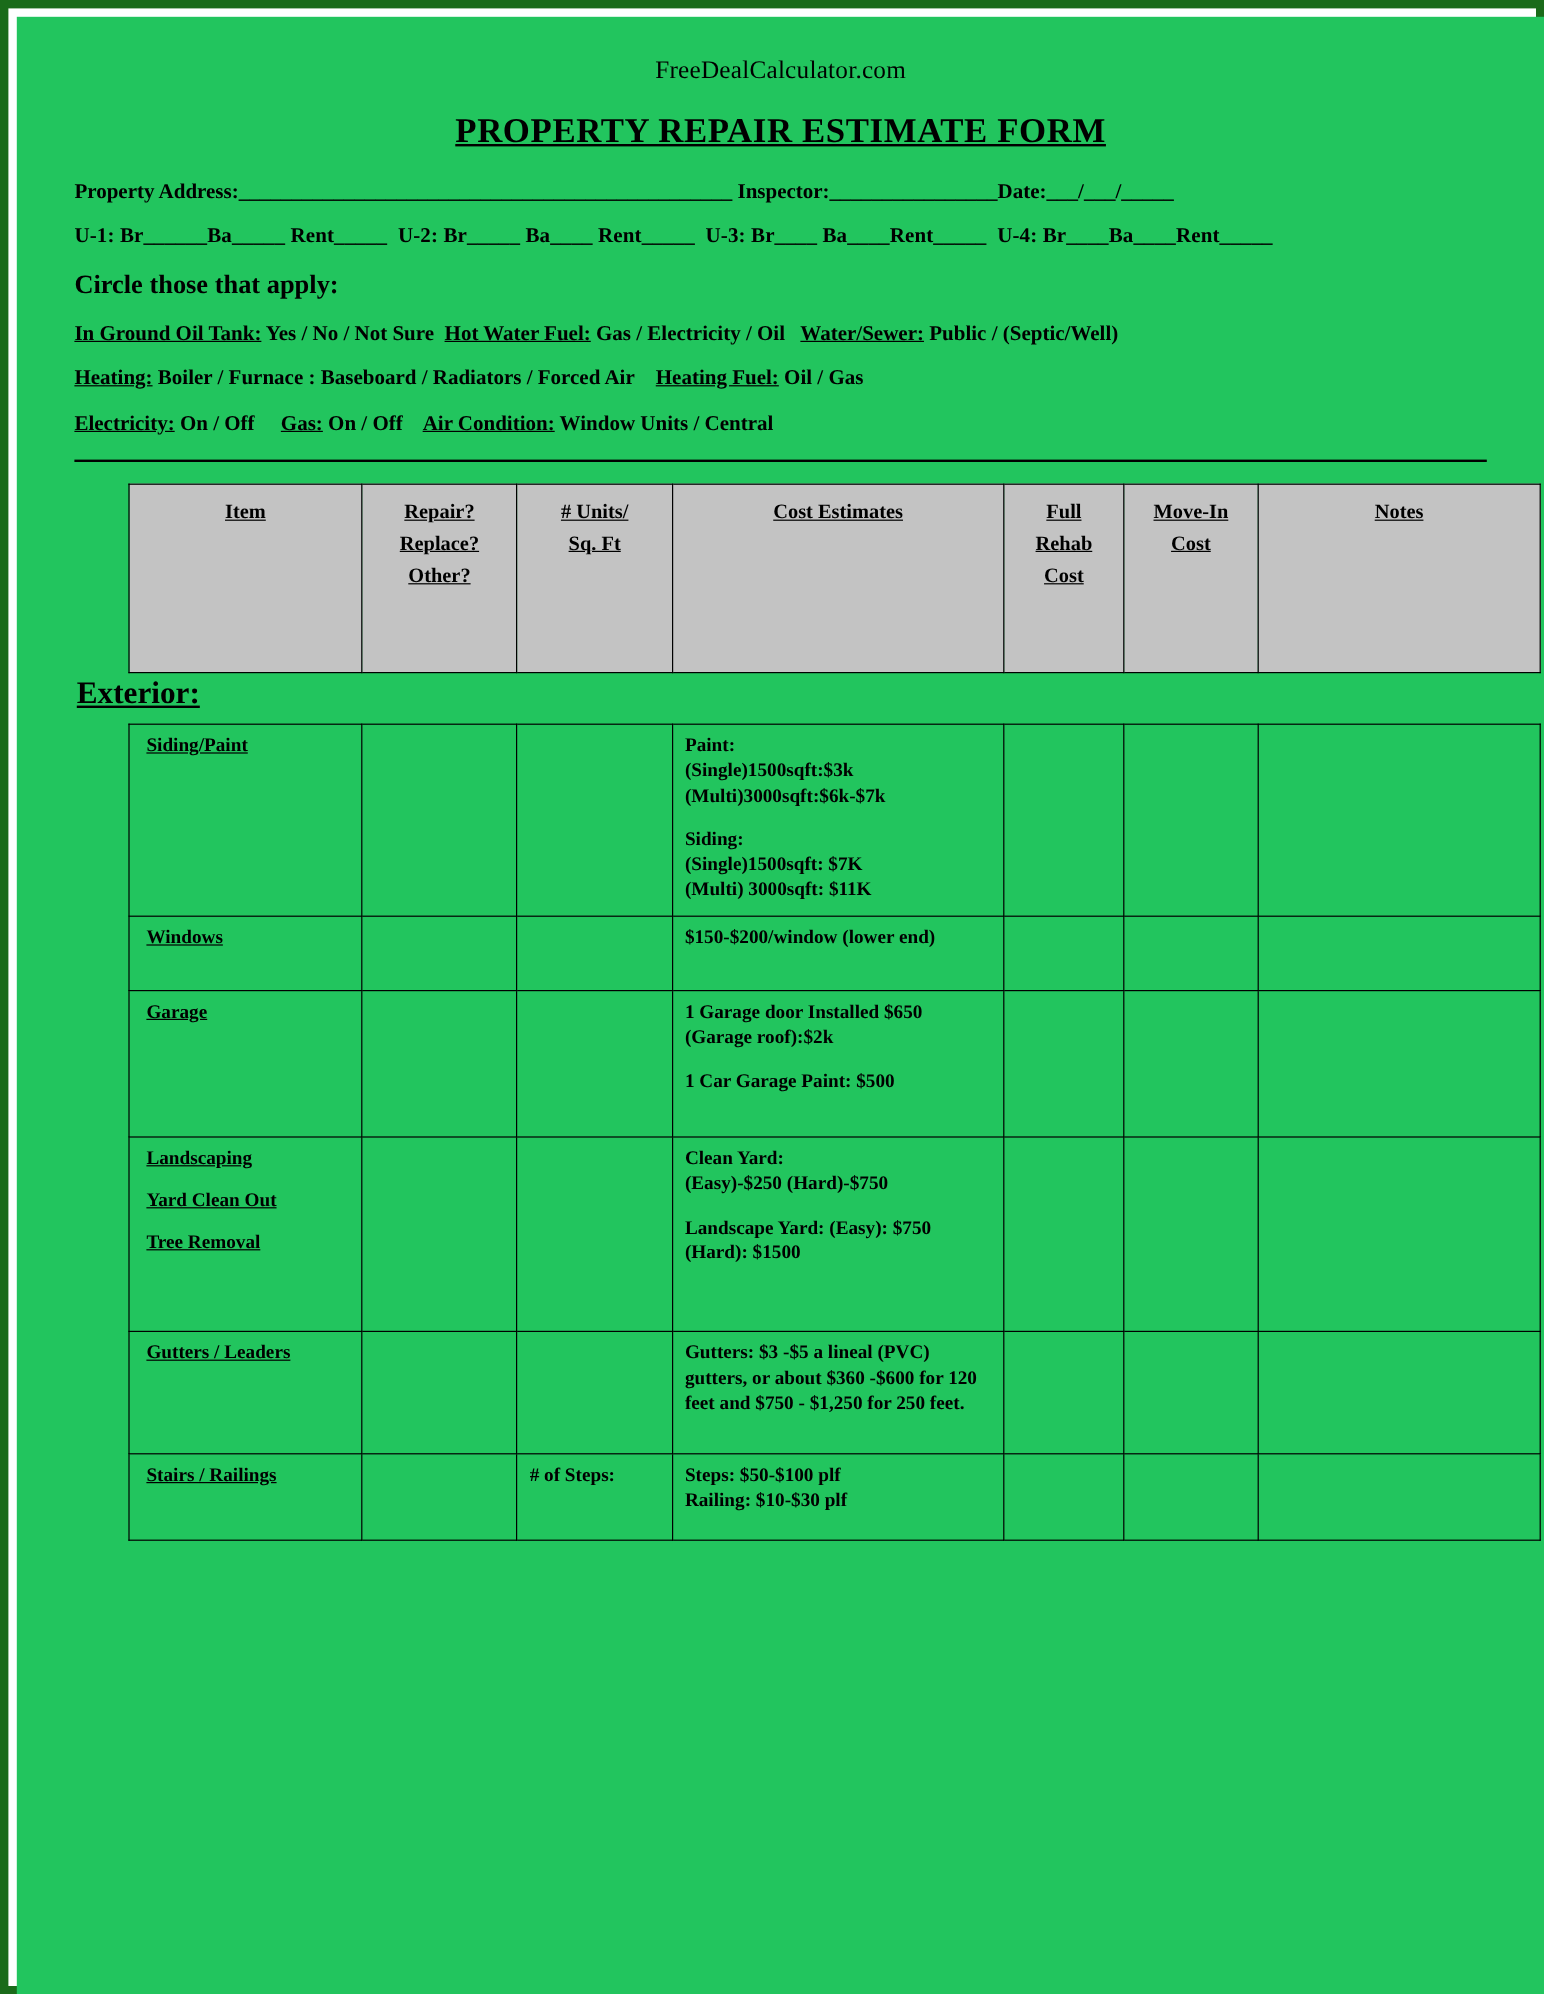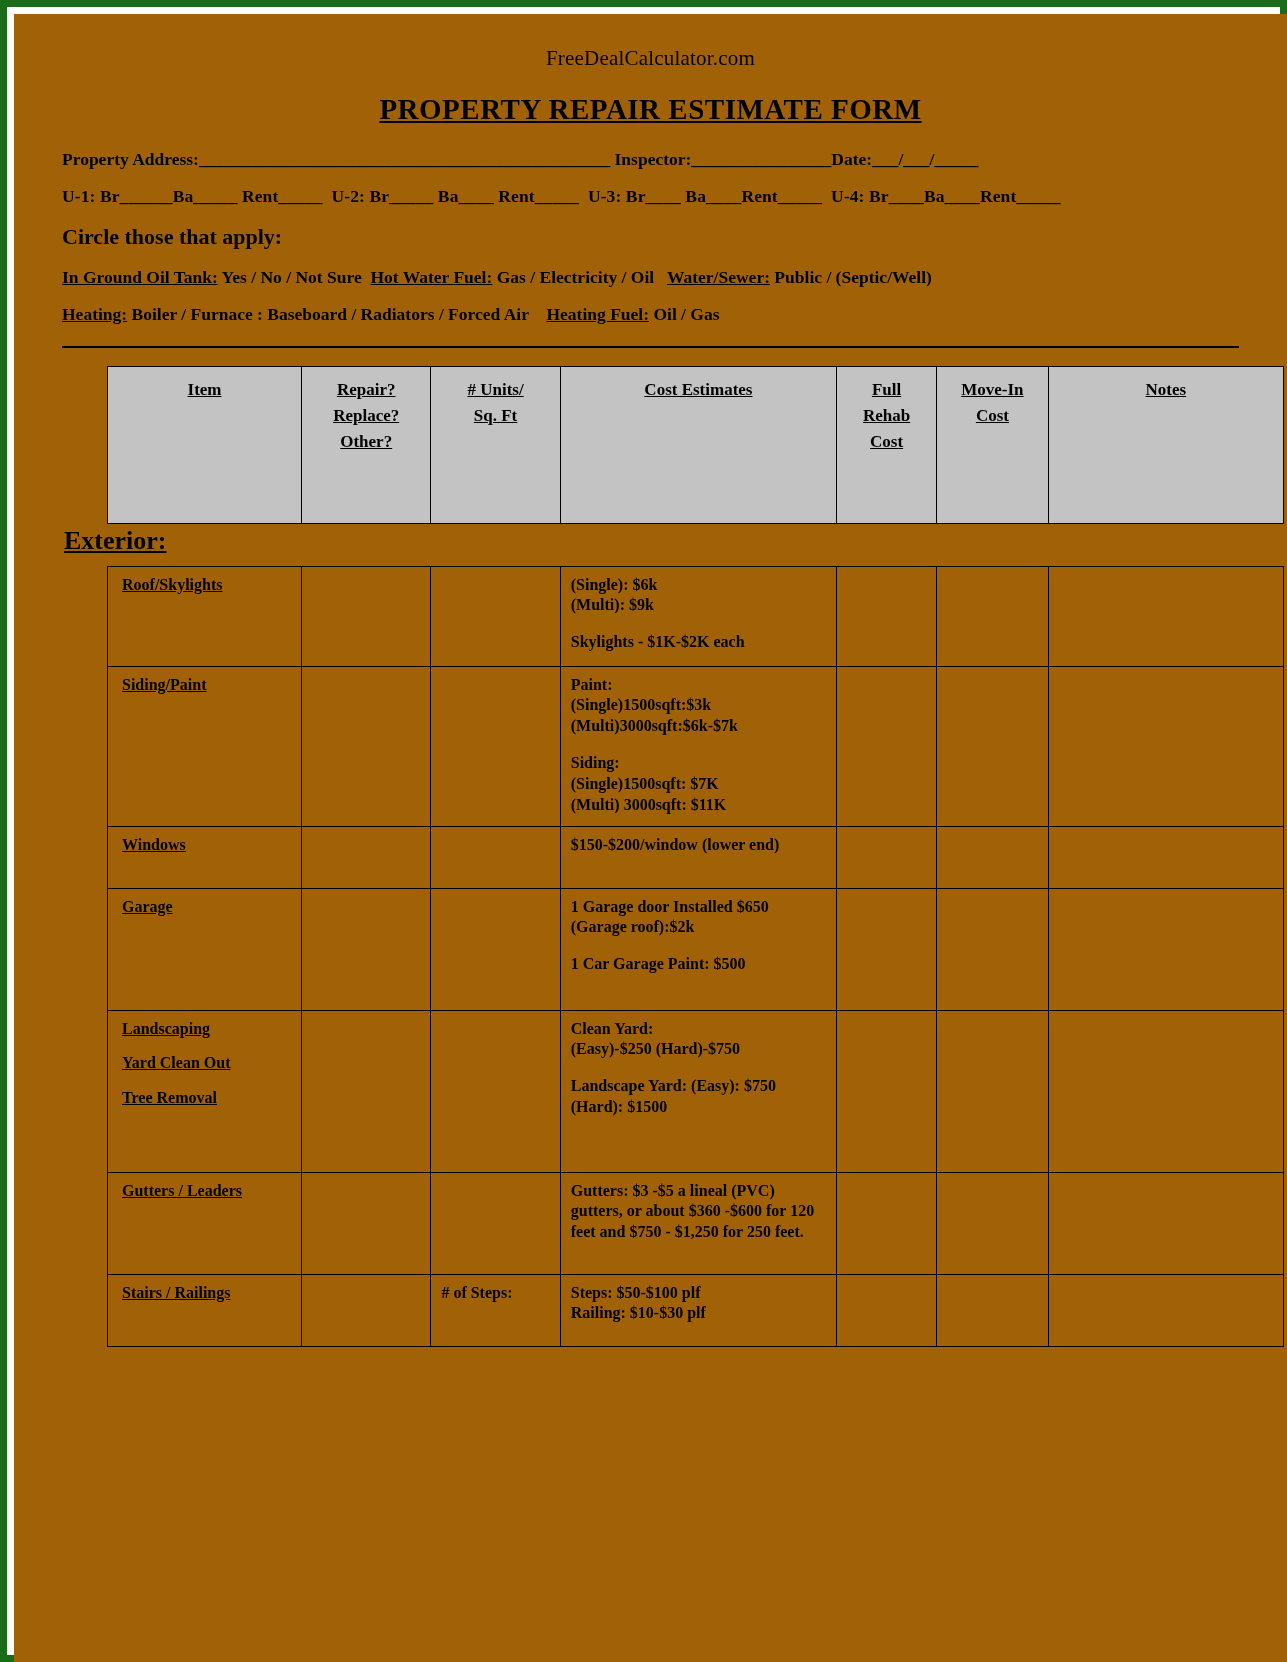--- a/index.html
+++ b/index.html
@@ -20,21 +20,21 @@
     box-sizing: border-box;
     border: 7px solid #1a6b1a;
     background: #ffffff;
   }
   .sheet {
     position: absolute;
     left: 7px;
     top: 7px;
     width: 1273px;
     height: 1648px;
-    background: #a16207;
+    background: #22c55e;
     box-sizing: border-box;
     padding: 32px 48px 0 48px;
     overflow: hidden;
   }
   .site-title {
     text-align: center;
     font-size: 21px;
     font-family: "Liberation Serif", serif;
     letter-spacing: 0.2px;
   }
@@ -169,20 +169,28 @@
         <span>Public / (Septic/Well)</span>
       </div>
 
       <div class="line">
         <span class="lbl-ul">Heating:</span>
         <span>Boiler  /  Furnace  :  Baseboard  / Radiators  / Forced Air</span>&nbsp;&nbsp;&nbsp;
         <span class="lbl-ul">Heating Fuel:</span>
         <span>Oil  /  Gas</span>
       </div>
 
+      <div class="line">
+        <span class="lbl-ul">Electricity:</span>
+        <span>On  /  Off</span>&nbsp;&nbsp;&nbsp;&nbsp;
+        <span class="lbl-ul">Gas:</span>
+        <span>On  /  Off</span>&nbsp;&nbsp;&nbsp;
+        <span class="lbl-ul">Air Condition:</span>
+        <span>Window Units  /  Central</span>
+      </div>
     </div>
 
     <hr class="sep-rule">
 
     <table class="grid head-grid">
       <colgroup>
         <col style="width:16.5%">
         <col style="width:11%">
         <col style="width:11%">
         <col style="width:23.5%">
@@ -230,35 +238,20 @@
         <col style="width:16.5%">
         <col style="width:11%">
         <col style="width:11%">
         <col style="width:23.5%">
         <col style="width:8.5%">
         <col style="width:9.5%">
         <col style="width:20%">
       </colgroup>
 
       <tbody>
-          <tr style="height:100px">
-        <td class="item">
-          <span class="it">Roof/Skylights</span>
-        </td>
-        <td></td>
-        <td></td>
-        <td class="cost">
-          <p>(Single): $6k</p>
-          <p>(Multi): $9k</p>
-          <p class="gap">Skylights - $1K-$2K each</p>
-        </td>
-        <td></td>
-        <td></td>
-        <td></td>
-      </tr>
 
       <tr style="height:160px">
         <td class="item">
           <span class="it">Siding/Paint</span>
         </td>
         <td></td>
         <td></td>
         <td class="cost">
           <p>Paint:</p>
           <p>(Single)1500sqft:$3k</p>

